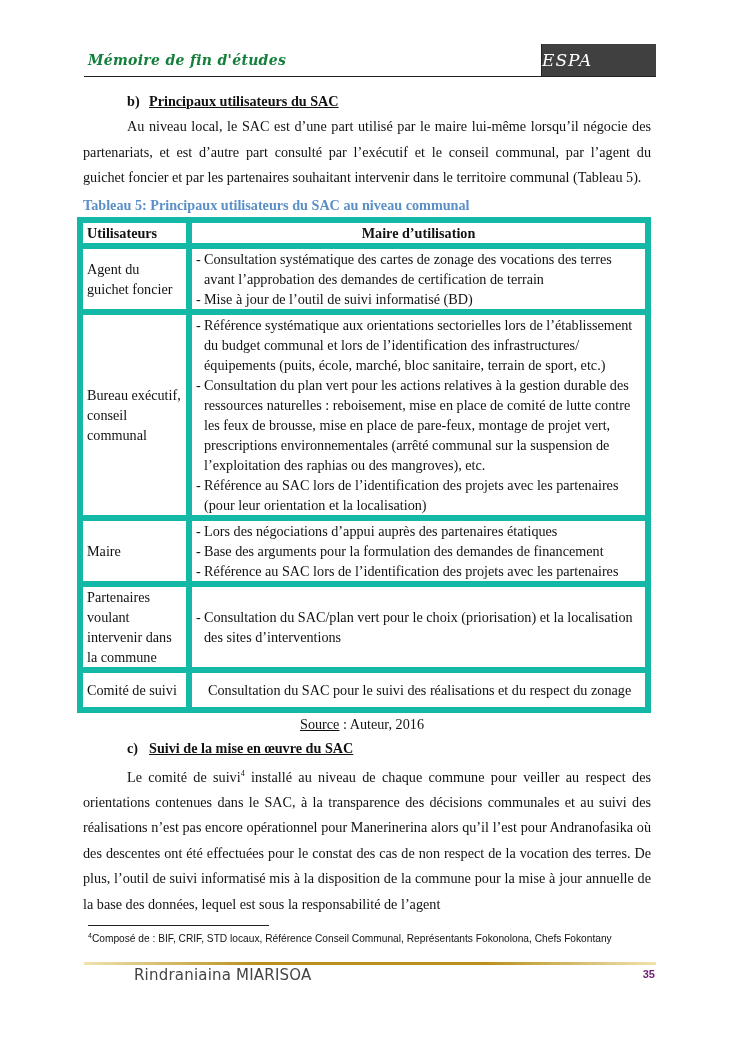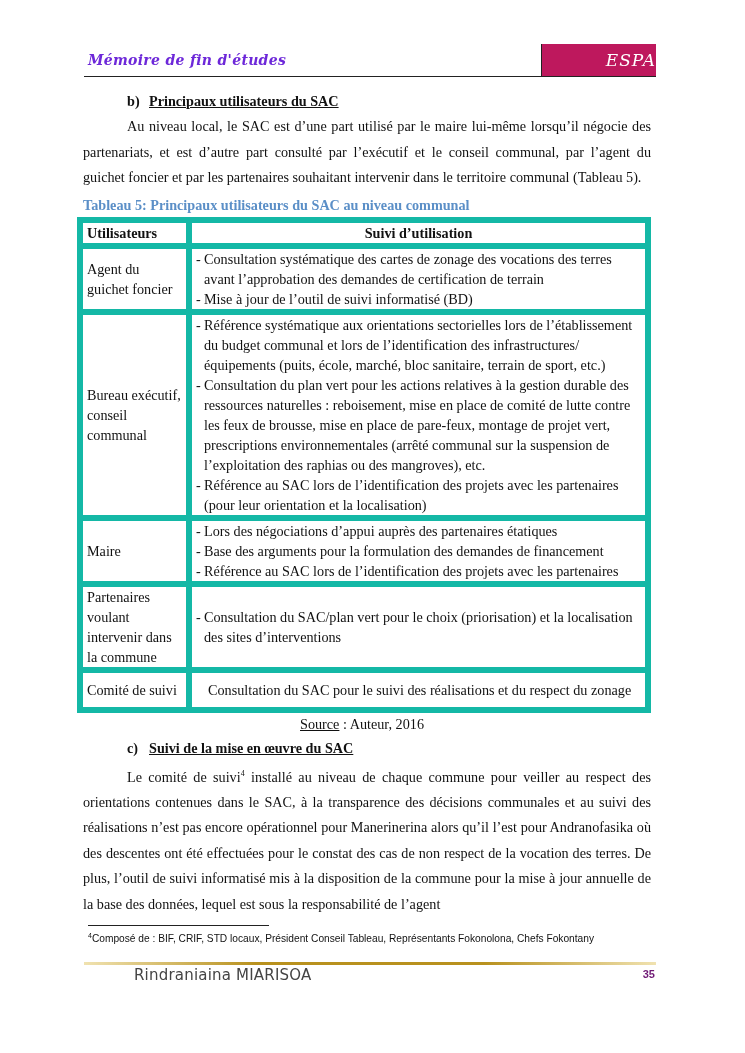--- a/index.html
+++ b/index.html
@@ -1,20 +1,20 @@
 <!DOCTYPE html>
 <html><head>
 <meta charset="utf-8">
 <style>
   html, body { margin: 0; padding: 0; background: #ffffff; }
   body { width: 745px; height: 1053px; position: relative; overflow: hidden;
          font-family: "Liberation Serif", serif; color: #111; }
   .header { position: absolute; left: 84px; top: 44px; width: 572px; height: 32px; border-bottom: 1.5px solid #222; }
-  .header-title { position: absolute; left: 4px; top: 8px; font-family: "DejaVu Serif", serif; font-style: italic; font-size: 14px; font-weight: bold; letter-spacing: 0.3px; color: #6d28d9; }
-  .header-badge { position: absolute; right: 0; top: 0; width: 114px; height: 32px; background: #be185d; color: #fff; font-family: "DejaVu Serif", serif; font-style: italic; font-size: 17px; text-align: right; line-height: 32px; letter-spacing: 1px; border-left: 1.5px solid #222; }
+  .header-title { position: absolute; left: 4px; top: 8px; font-family: "DejaVu Serif", serif; font-style: italic; font-size: 14px; font-weight: bold; letter-spacing: 0.3px; color: #15803d; }
+  .header-badge { position: absolute; right: 0; top: 0; width: 114px; height: 32px; background: #404040; color: #fff; font-family: "DejaVu Serif", serif; font-style: italic; font-size: 17px; text-align: left; line-height: 32px; letter-spacing: 1px; border-left: 1.5px solid #222; }
   .content { position: absolute; left: 83px; top: 88px; width: 568px; font-size: 14.2px; }
   .heading { font-weight: bold; margin-left: 44px; height: 26px; line-height: 26px; }
   .heading .u { text-decoration: underline; }
   .heading .mark { display: inline-block; width: 22px; }
   .para { text-align: justify; line-height: 25.5px; text-indent: 44px; margin: 0; }
   .caption { color: #5b8fc7; font-weight: bold; line-height: 24px; margin-top: 2px; }
   table { border-collapse: collapse; width: 574px; margin-left: -6px; font-size: 14.2px; }
   td, th { border: 6px solid #14b8a6; vertical-align: middle; padding: 0 4px; line-height: 20px; }
   th { font-weight: bold; height: 20px; }
   th.left { text-align: left; width: 95px; }
@@ -45,21 +45,21 @@
     <span class="mark">b)</span><span class="u">Principaux utilisateurs du SAC</span>
   </div>
   <p class="para">Au niveau local, le SAC est d’une part utilisé par le maire lui-même lorsqu’il négocie des partenariats, et est d’autre part consulté par l’exécutif et le conseil communal, par l’agent du guichet foncier et par les partenaires souhaitant intervenir dans le territoire communal (Tableau 5).</p>
 
   <div class="caption">Tableau 5: Principaux utilisateurs du SAC au niveau communal</div>
 
   <table>
     <tbody>
         <tr>
       <th class="left">Utilisateurs</th>
-      <th class="center">Suivi d’utilisation</th>
+      <th class="center">Maire d’utilisation</th>
     </tr>
     <tr style="height:64px">
       <td class="user">Agent du guichet foncier</td>
       <td>
         <ul>
           <li>Consultation systématique des cartes de zonage des vocations des terres avant l’approbation des demandes de certification de terrain</li>
           <li>Mise à jour de l’outil de suivi informatisé (BD)</li>
         </ul>
       </td>
     </tr>
@@ -103,18 +103,18 @@
   </div>
 
   <div class="heading">
     <span class="mark">c)</span><span class="u">Suivi de la mise en œuvre du SAC</span>
   </div>
   <p class="para"><span>Le comité de suivi</span><sup style="font-size:8px">4</sup><span> installé au niveau de chaque commune pour veiller au respect des orientations contenues dans le SAC, à la transparence des décisions communales et au suivi des réalisations n’est pas encore opérationnel pour Manerinerina alors qu’il l’est pour Andranofasika où des descentes ont été effectuées pour le constat des cas de non respect de la vocation des terres. De plus, l’outil de suivi informatisé mis à la disposition de la commune pour la mise à jour annuelle de la base des données, lequel est sous la responsabilité de l’agent</span></p>
 </div>
 
 <div class="fn-rule"></div>
 <div class="footnote">
-  <sup>4</sup><span>Composé de : BIF, CRIF, STD locaux, Président Conseil Tableau, Représentants Fokonolona, Chefs Fokontany</span>
+  <sup>4</sup><span>Composé de : BIF, CRIF, STD locaux, Référence Conseil Communal, Représentants Fokonolona, Chefs Fokontany</span>
 </div>
 
 <div class="footer-line"></div>
 <div class="footer-author">Rindraniaina MIARISOA</div>
 <div class="footer-page">35</div>
 
 </body></html>

